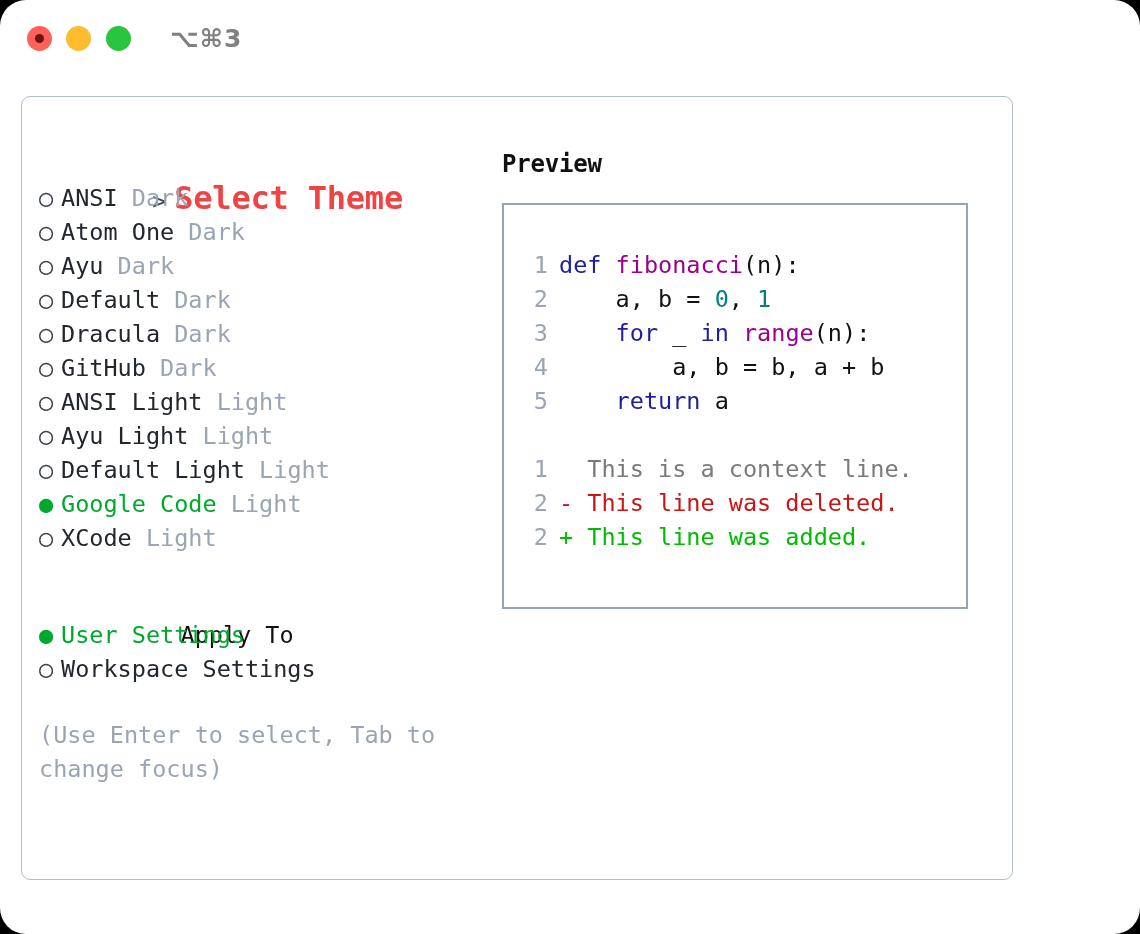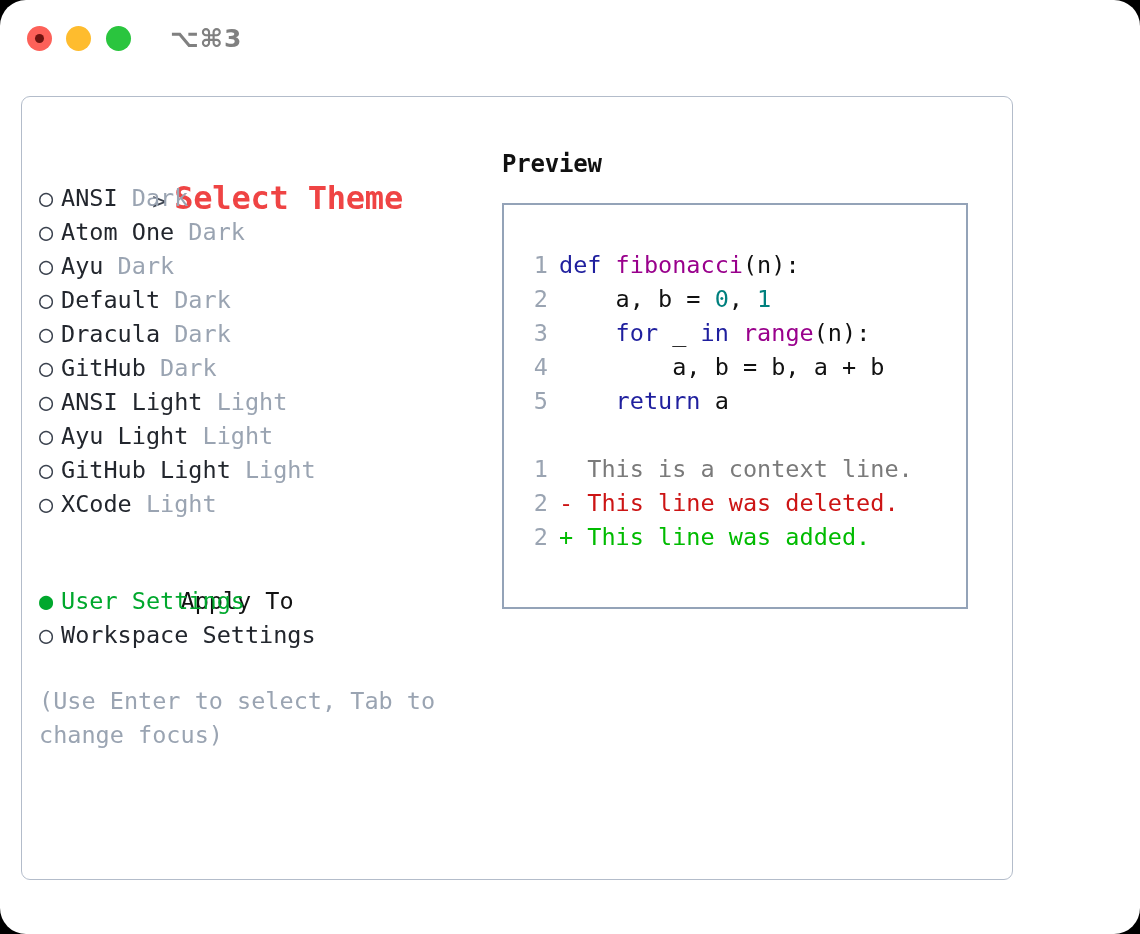--- a/index.html
+++ b/index.html
@@ -195,21 +195,22 @@
       </div>
       <div id="theme-list">
           <div class="row"><span class="bullet">○ </span><span class="theme-name">ANSI</span><span class="theme-kind"> Dark</span></div>
           <div class="row"><span class="bullet">○ </span><span class="theme-name">Atom One</span><span class="theme-kind"> Dark</span></div>
           <div class="row"><span class="bullet">○ </span><span class="theme-name">Ayu</span><span class="theme-kind"> Dark</span></div>
           <div class="row"><span class="bullet">○ </span><span class="theme-name">Default</span><span class="theme-kind"> Dark</span></div>
           <div class="row"><span class="bullet">○ </span><span class="theme-name">Dracula</span><span class="theme-kind"> Dark</span></div>
           <div class="row"><span class="bullet">○ </span><span class="theme-name">GitHub</span><span class="theme-kind"> Dark</span></div>
           <div class="row"><span class="bullet">○ </span><span class="theme-name">ANSI Light</span><span class="theme-kind"> Light</span></div>
           <div class="row"><span class="bullet">○ </span><span class="theme-name">Ayu Light</span><span class="theme-kind"> Light</span></div>
-          <div class="row"><span class="bullet">○ </span><span class="theme-name">GitHub Light</span><span class="theme-kind"> Light</span></div>
+          <div class="row"><span class="bullet">○ </span><span class="theme-name">Default Light</span><span class="theme-kind"> Light</span></div>
+          <div class="row"><span class="bullet filled">● </span><span class="theme-name active">Google Code</span><span class="theme-kind"> Light</span></div>
           <div class="row"><span class="bullet">○ </span><span class="theme-name">XCode</span><span class="theme-kind"> Light</span></div>
         </div>
 
       <div id="apply-to-block">
         <div class="row">
           <span id="apply-to-header">Apply To</span>
         </div>
         <div id="apply-to-list">
             <div class="row"><span class="bullet filled">● </span><span class="apply-name active">User Settings</span></div>
             <div class="row"><span class="bullet">○ </span><span class="apply-name">Workspace Settings</span></div>

